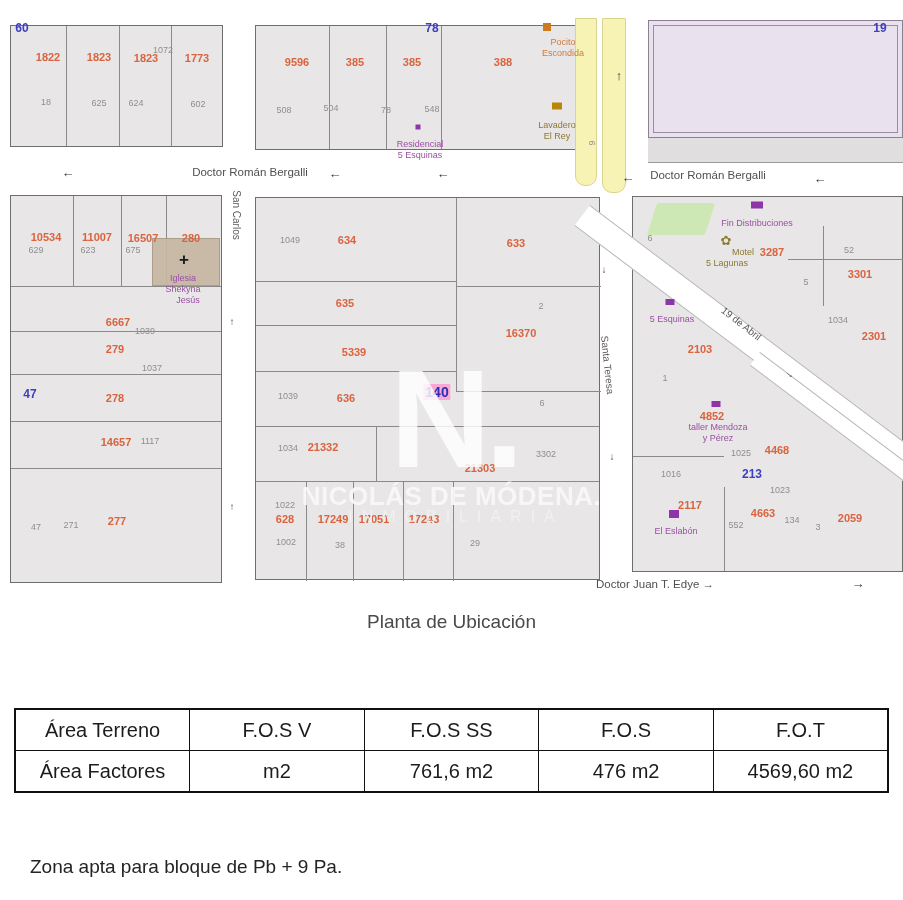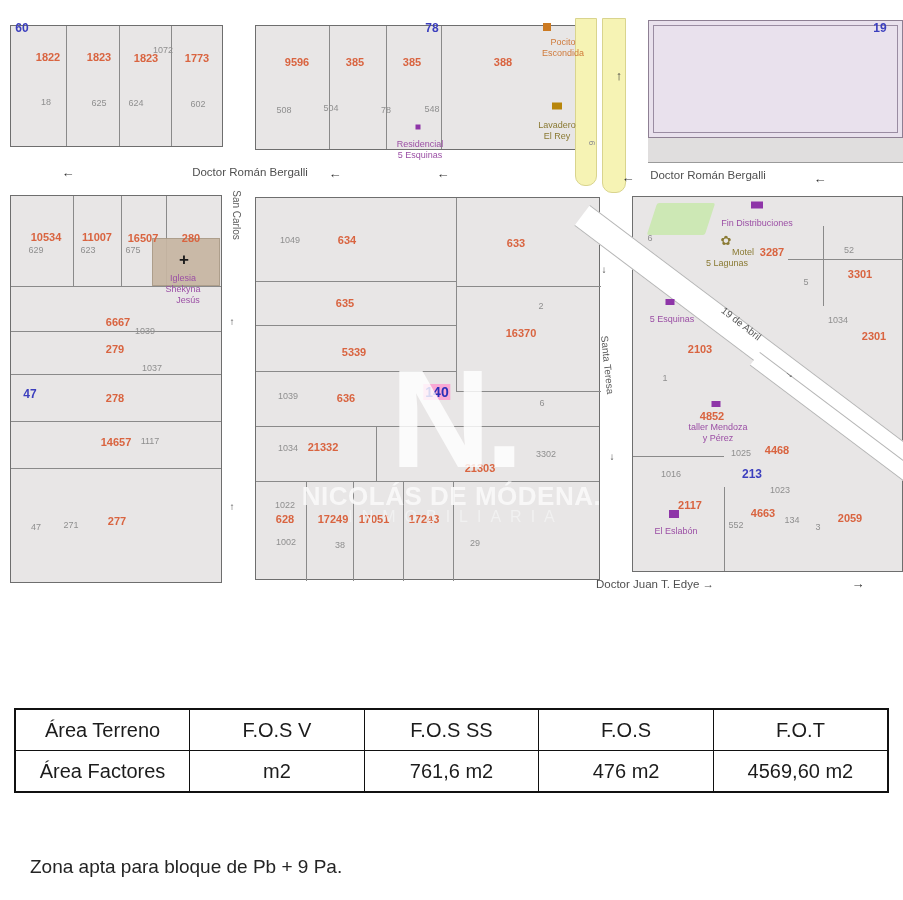--- a/index.html
+++ b/index.html
@@ -245,20 +245,21 @@
       <span class="lbl orange" style="left: 690px; top: 505px; transform: translate(-50%, -50%);">2117</span>
       <span class="lbl icon icon-purple" style="left: 674px; top: 514px; transform: translate(-50%, -50%); width: 10px; height: 8px;"></span>
       <span class="lbl purple" style="left: 676px; top: 531px; transform: translate(-50%, -50%);">El Eslabón</span>
       <span class="lbl gray" style="left: 736px; top: 525px; transform: translate(-50%, -50%);">552</span>
       <span class="lbl orange" style="left: 763px; top: 513px; transform: translate(-50%, -50%);">4663</span>
       <span class="lbl gray" style="left: 792px; top: 520px; transform: translate(-50%, -50%);">134</span>
       <span class="lbl gray" style="left: 818px; top: 527px; transform: translate(-50%, -50%);">3</span>
       <span class="lbl orange" style="left: 850px; top: 518px; transform: translate(-50%, -50%);">2059</span>
     </div>
 
+  <div class="caption">Planta de Ubicación</div>
 
   <table class="factors">
     <tbody>
         <tr>
       <td>Área Terreno</td>
       <td>F.O.S V</td>
       <td>F.O.S SS</td>
       <td>F.O.S</td>
       <td>F.O.T</td>
     </tr>

